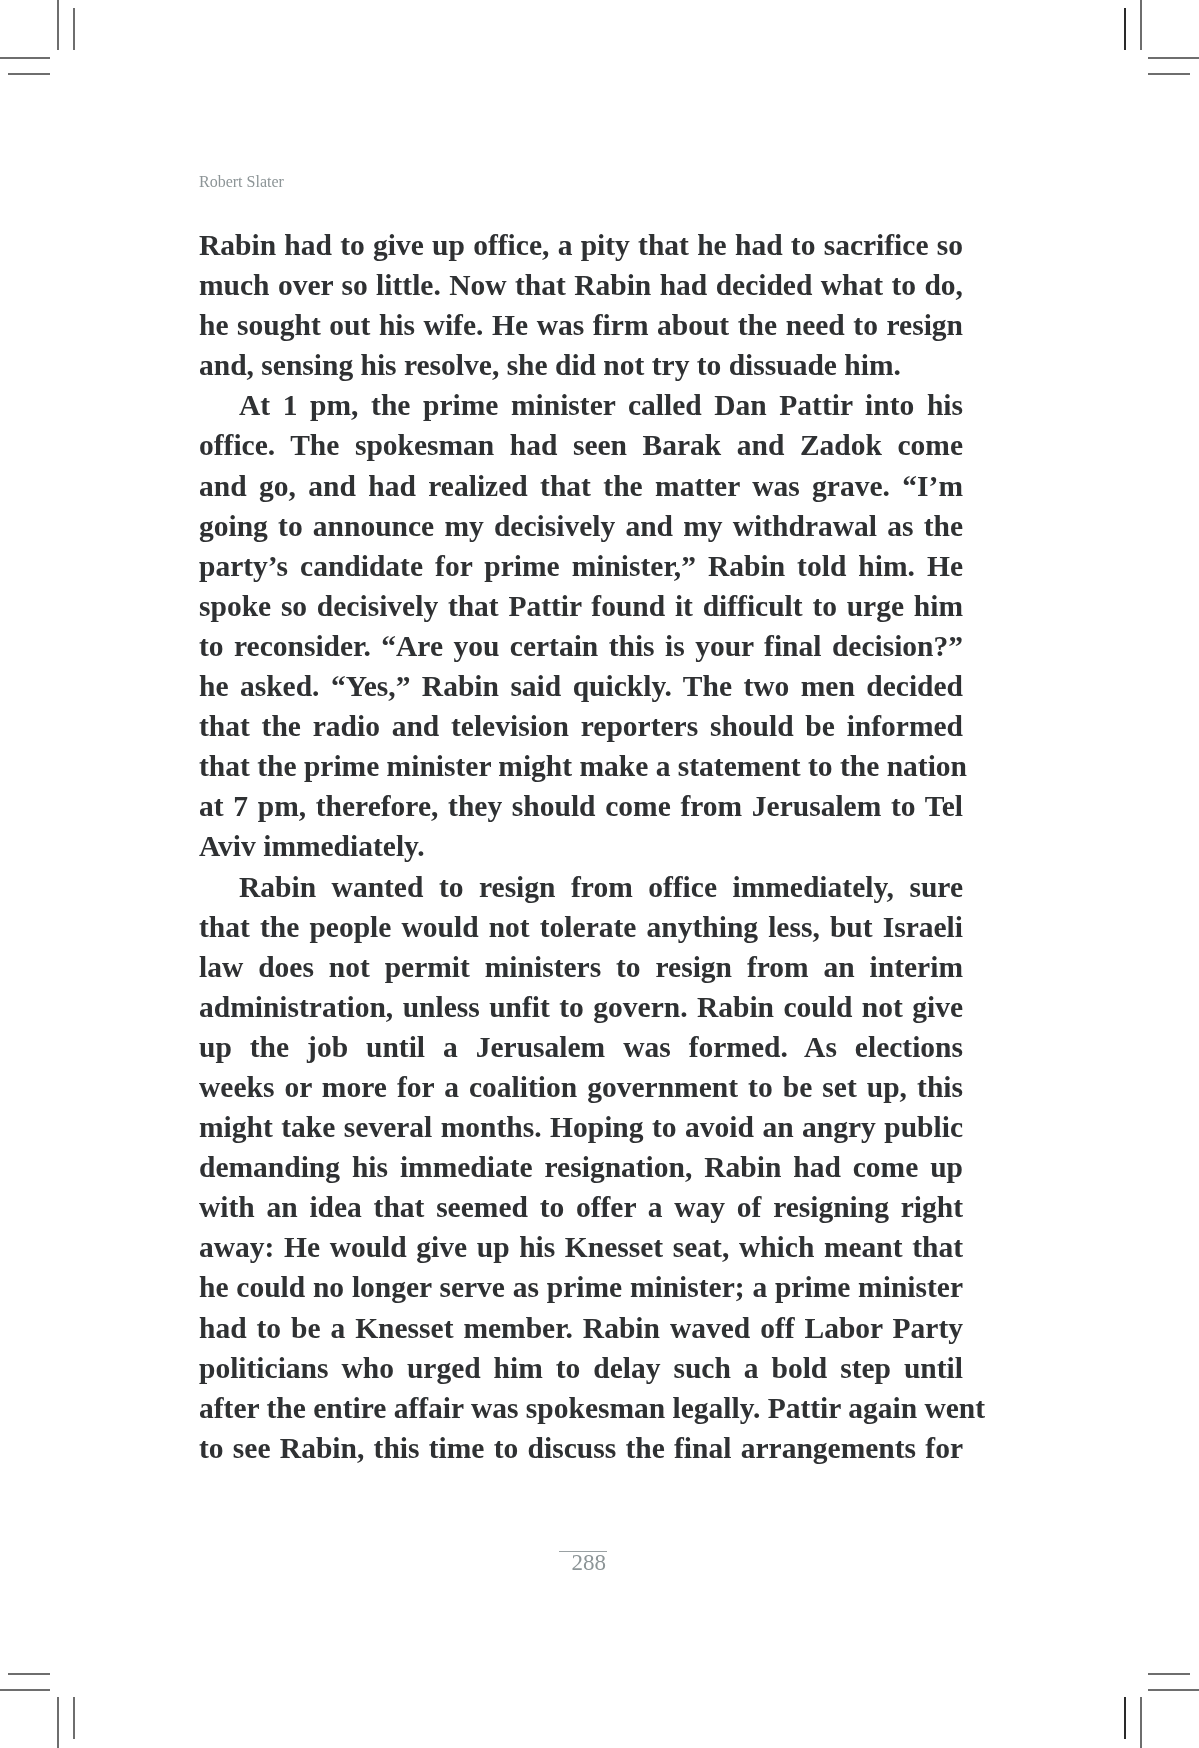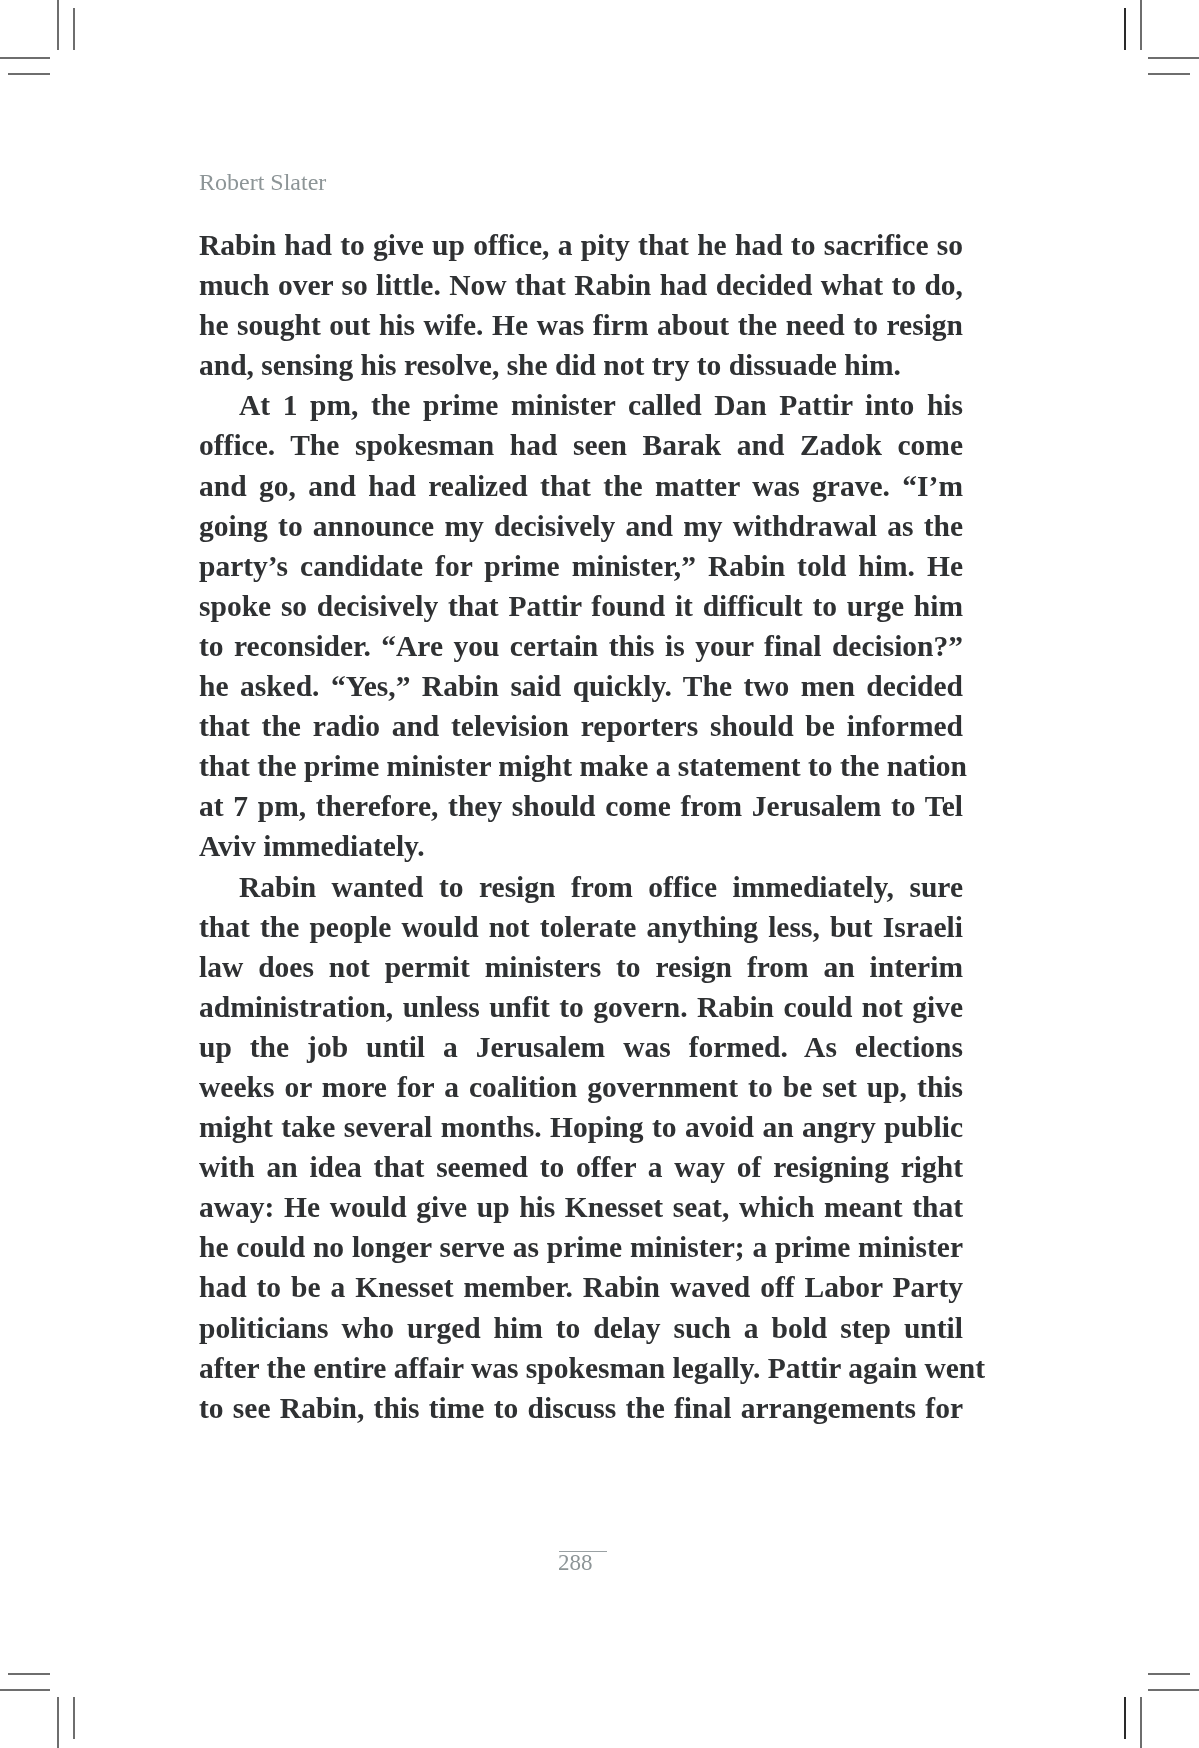--- a/index.html
+++ b/index.html
@@ -19,21 +19,21 @@
       background: #6e6e6e;
     }
     .crop.h { height: 2px; }
     .crop.v { width: 2px; }
     .crop.dark { background: #2a2a2a; }
 
     .running-head {
       position: absolute;
       left: 199px;
       top: 167px;
-      font-size: 24px;
+      font-size: 16px;
       color: #8d9597;
       letter-spacing: 0px;
       line-height: 30px;
     }
 
     .body-text {
       position: absolute;
       left: 199px;
       top: 225px;
       width: 764px;
@@ -54,21 +54,21 @@
     }
     .body-text .line.indent {
       padding-left: 40px;
     }
 
     .folio {
       position: absolute;
       left: 558px;
       top: 1548px;
       width: 48px;
-      text-align: left;
+      text-align: right;
       font-size: 23px;
       color: #8d9597;
       line-height: 30px;
     }
     .folio-rule {
       position: absolute;
       left: 559px;
       top: 1551px;
       width: 48px;
       height: 1px;
@@ -120,20 +120,21 @@
   <span class="line">at 7 pm, therefore, they should come from Jerusalem to Tel</span>
   <span class="line last">Aviv immediately.</span>
 
   <span class="line indent">Rabin wanted to resign from office immediately, sure</span>
   <span class="line">that the people would not tolerate anything less, but Israeli</span>
   <span class="line">law does not permit ministers to resign from an interim</span>
   <span class="line">administration, unless unfit to govern. Rabin could not give</span>
   <span class="line">up the job until a Jerusalem was formed. As elections</span>
   <span class="line">weeks or more for a coalition government to be set up, this</span>
   <span class="line">might take several months. Hoping to avoid an angry public</span>
+  <span class="line">demanding his immediate resignation, Rabin had come up</span>
   <span class="line">with an idea that seemed to offer a way of resigning right</span>
   <span class="line">away: He would give up his Knesset seat, which meant that</span>
   <span class="line">he could no longer serve as prime minister; a prime minister</span>
   <span class="line">had to be a Knesset member. Rabin waved off Labor Party</span>
   <span class="line">politicians who urged him to delay such a bold step until</span>
   <span class="line">after the entire affair was spokesman legally. Pattir again went</span>
   <span class="line">to see Rabin, this time to discuss the final arrangements for</span>
 </div>
 
 <div class="folio-rule"></div>

